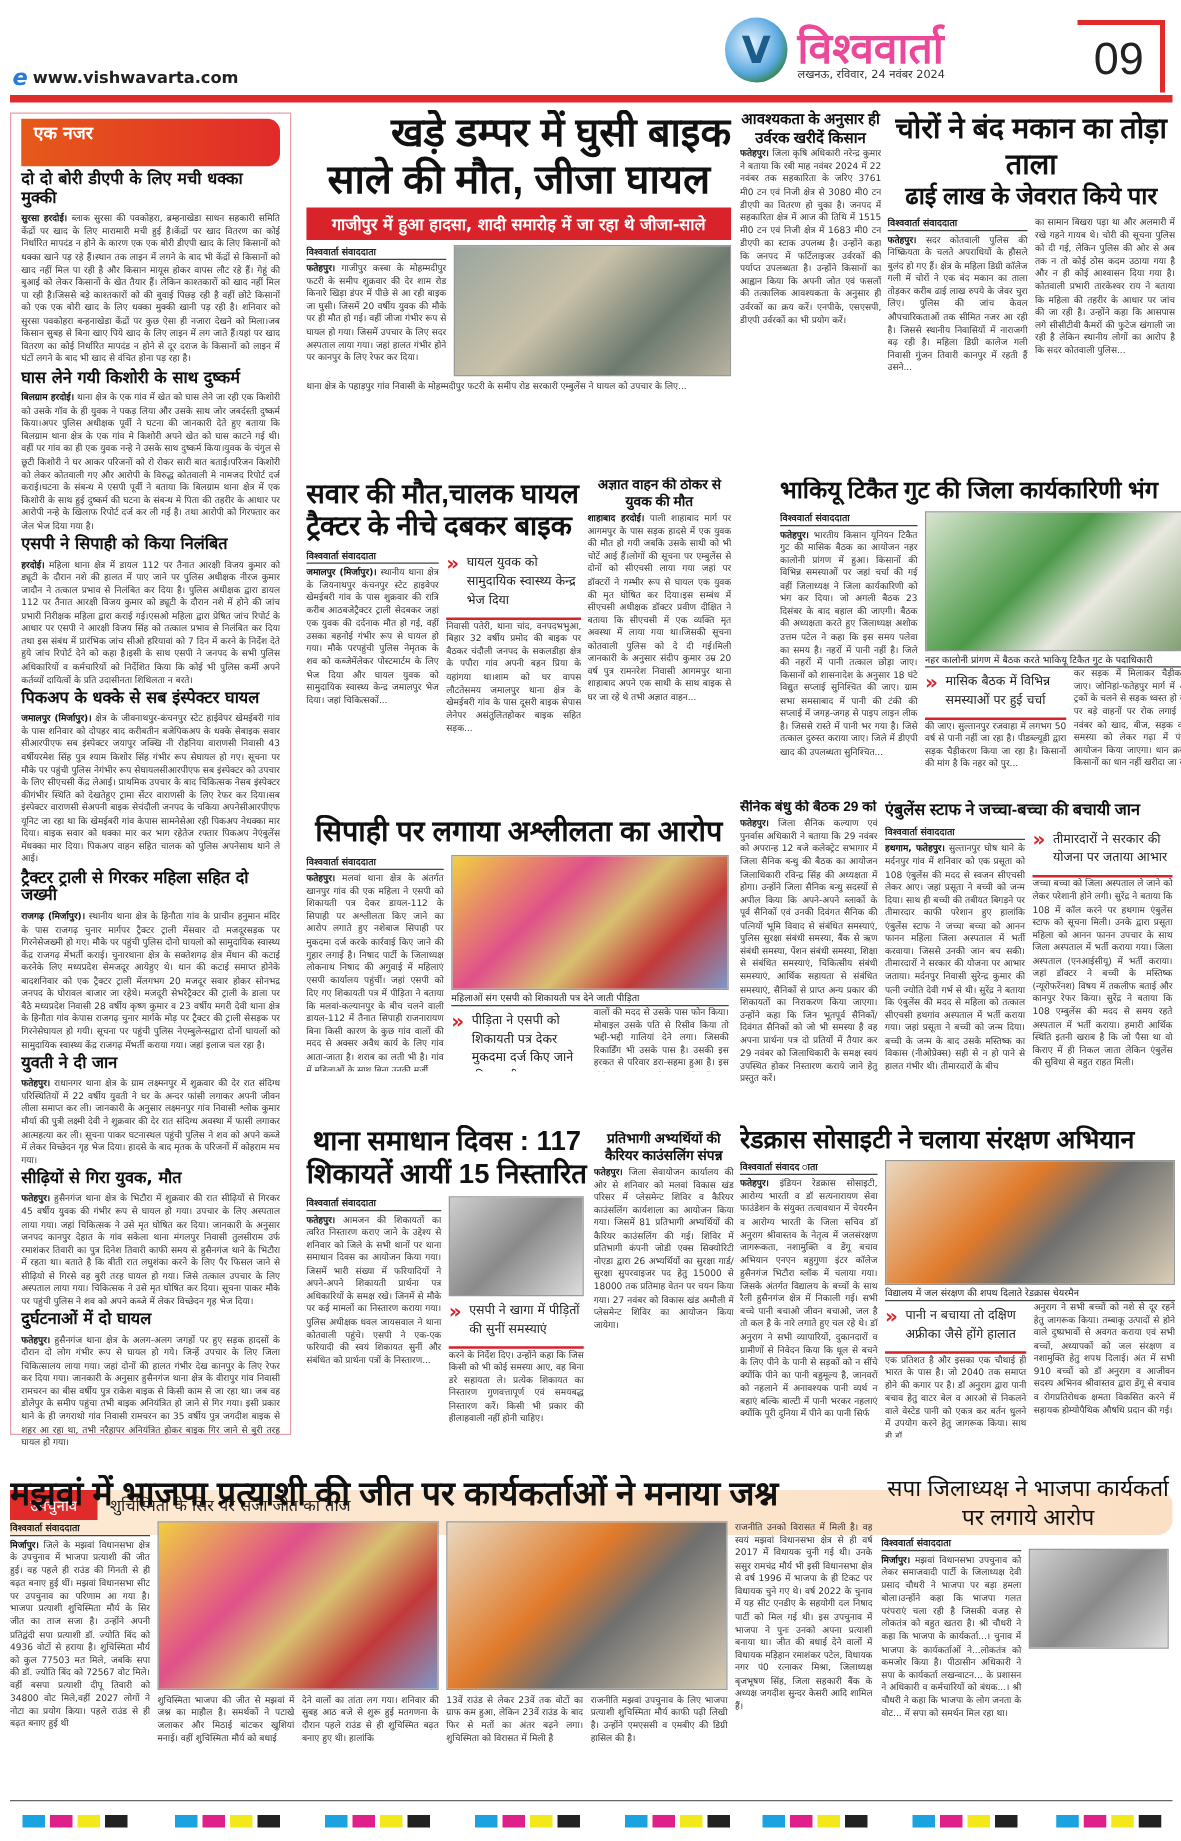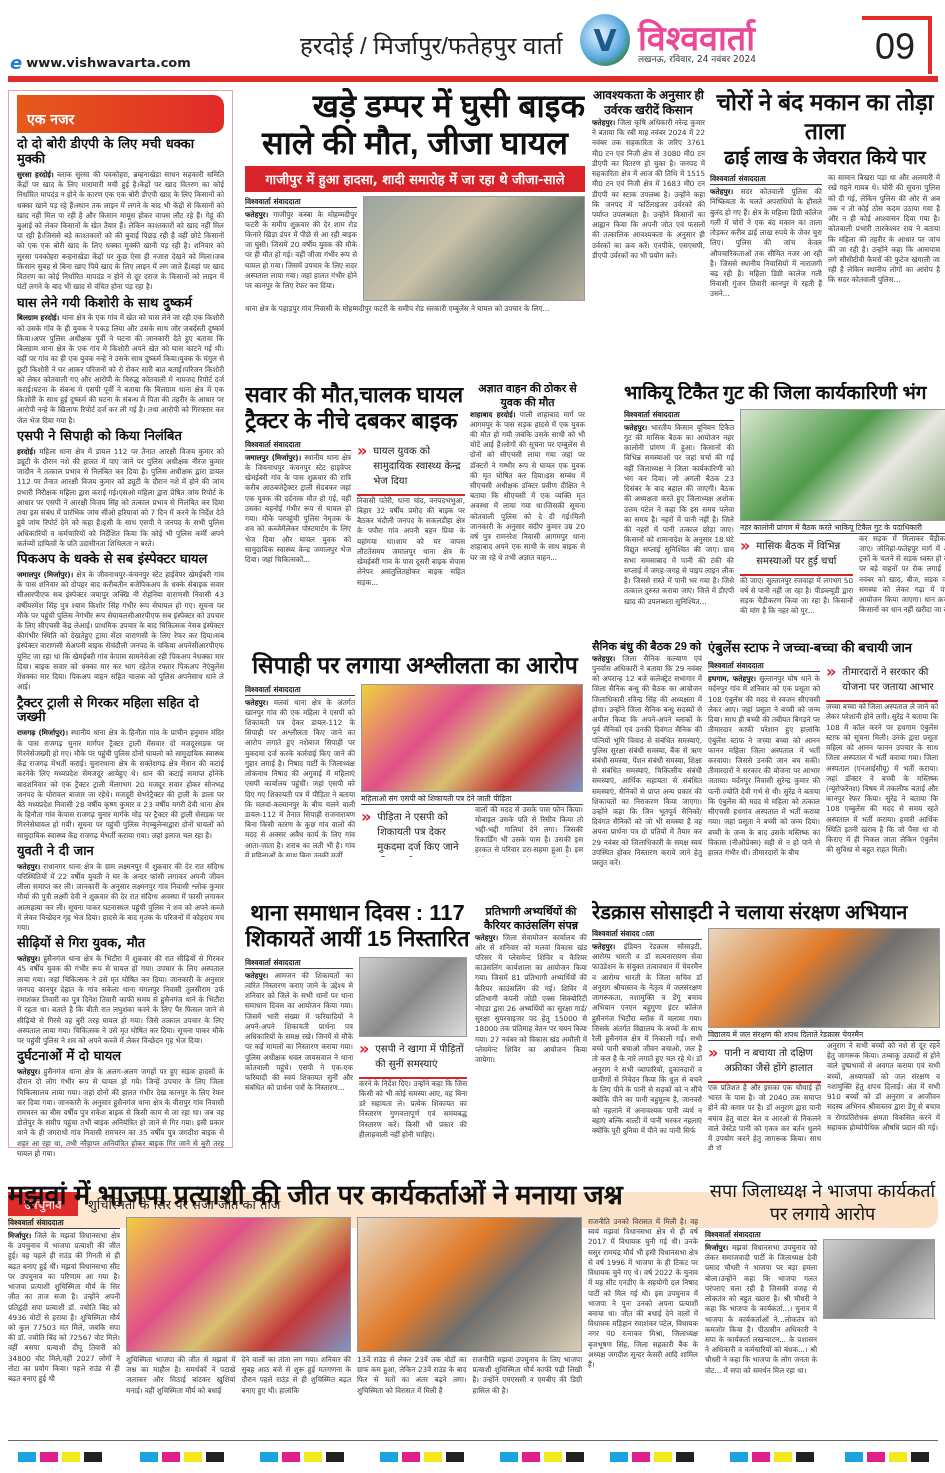--- a/index.html
+++ b/index.html
@@ -8,21 +8,21 @@
 .masthead{left:0;top:0;width:945px;height:82px}
 .site{left:10px;top:52px;font-size:13px;font-weight:bold;color:#222;display:flex;align-items:center;gap:4px}
 .site .e{color:#2a7bd6;font-size:18px;font-style:italic;font-weight:bold}
 .section-title{left:300px;top:28px;font-size:24px;color:#222;font-family:"Liberation Sans",sans-serif}
 .logo{left:580px;top:14px;width:50px;height:52px;border-radius:50%;background:radial-gradient(circle at 40% 40%,#e8f4ff,#5aa9e0 55%,#2f7f3a 80%);display:flex;align-items:center;justify-content:center;font-weight:bold;color:#1b5c8a;font-size:30px}
 .brand{left:638px;top:14px;font-size:34px;font-weight:bold;color:#ec4899}
 .dateline{left:638px;top:52px;font-size:9px;color:#333}
 .pageno{left:862px;top:16px;width:70px;height:58px;border-right:4px solid #e12a2a;border-top:4px solid #e12a2a;font-size:36px;font-family:"Liberation Sans",sans-serif;display:flex;align-items:center;justify-content:center;color:#222}
 .redrule{left:8px;top:76px;width:930px;height:6px;background:#e12a2a}
 .col-left{left:8px;top:90px;width:225px;height:1058px;border:1px solid #e6a0ae;padding:4px 8px}
-.eknajar{height:38px;background:linear-gradient(90deg,#e65a1a,#e12a2a);color:#fff;font-weight:bold;font-size:14px;padding:14px 10px;border-radius:0 10px 10px 0;margin-bottom:4px}
+.eknajar{height:38px;background:linear-gradient(90deg,#e65a1a,#e12a2a);color:#fff;font-weight:bold;font-size:14px;padding:1px 10px;border-radius:0 10px 10px 0;margin-bottom:4px}
 .h-left{font-size:13px;font-weight:bold;color:#111;margin:3px 0 3px;line-height:1.15}
 .body-sm{font-size:7.2px;line-height:1.42;color:#333;text-align:justify}
 .body-sm b{color:#111}
 .headline-xl{font-size:32px;font-weight:bold;line-height:1.15;color:#111;font-family:"Liberation Sans",sans-serif}
 .headline-l{font-size:22px;font-weight:bold;line-height:1.2;color:#111;font-family:"Liberation Sans",sans-serif}
 .headline-m{font-size:17px;font-weight:bold;line-height:1.25;color:#111;font-family:"Liberation Sans",sans-serif}
 .redbar{background:#d8232a;color:#fff;font-size:13px;font-weight:bold;padding:4px 8px;text-align:center}
 .byline{font-size:7.5px;font-weight:bold;color:#222;border-bottom:1px solid #444;padding-bottom:1px;margin-bottom:2px}
 .photo{background:linear-gradient(135deg,#9aa59f,#c9c1a8 40%,#6d7a6f 70%,#b9b2a0);border:1px solid #999}
 .photo.green{background:linear-gradient(135deg,#d9e5d0,#4e9a4a 40%,#e8e8e0 60%,#6a8f5a)}
@@ -40,21 +40,20 @@
 .regbar span{display:inline-block;width:18px;height:10px}
 </style>
 </head>
 <body>
 
 <div class="abs masthead">
   <div class="abs site">
       <span class="e">e</span>
       <span>www.vishwavarta.com</span>
     </div>
-  <div class="abs section-title">हरदोई / मिर्जापुर/फतेहपुर वार्ता</div>
   <div class="abs logo">V</div>
   <div class="abs brand">विश्ववार्ता</div>
   <div class="abs dateline">लखनऊ,  रविवार, 24 नवंबर 2024</div>
   <div class="abs pageno">09</div>
   <div class="abs redrule"></div>
 </div>
 
 <div class="abs col-left">
   <div class="eknajar">एक नजर</div>
   <div>

